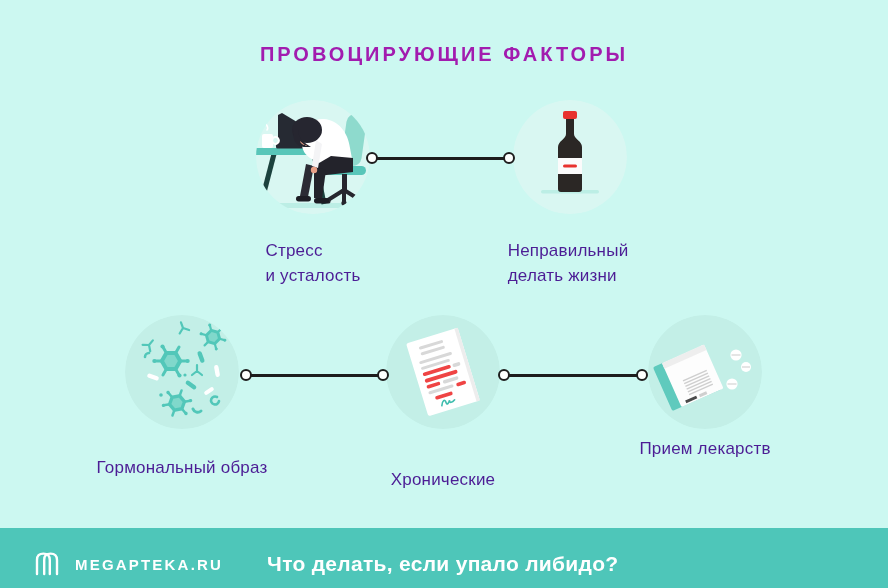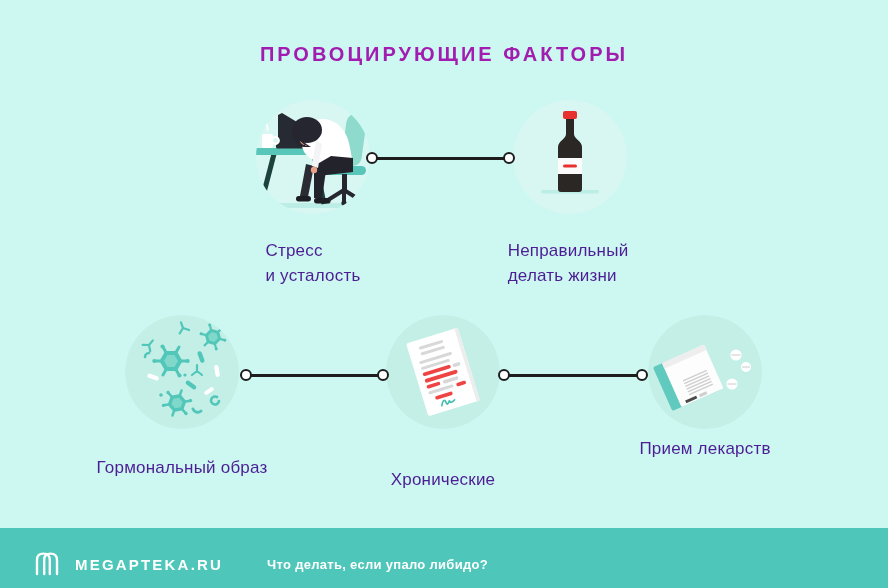--- a/index.html
+++ b/index.html
@@ -32,21 +32,21 @@
   .footer {
     position:absolute; left:0; top:528px; width:888px; height:72px;
     background:#4ec6b9; display:flex; align-items:center;
   }
   .footer .logo { margin-left:32px; flex:0 0 auto; }
   .brand {
     margin-left:13px; color:#ffffff; font-size:15px; font-weight:800;
     letter-spacing:2.2px;
   }
   .question {
-    margin-left:44px; color:#ffffff; font-size:13px; font-weight:700;
+    margin-left:44px; color:#ffffff; font-size:21px; font-weight:700;
     letter-spacing:0.3px;
   }
 </style>
 </head>
 <body>
 
 <div class="canvas">
 
   <div class="title">ПРОВОЦИРУЮЩИЕ ФАКТОРЫ</div>
 

